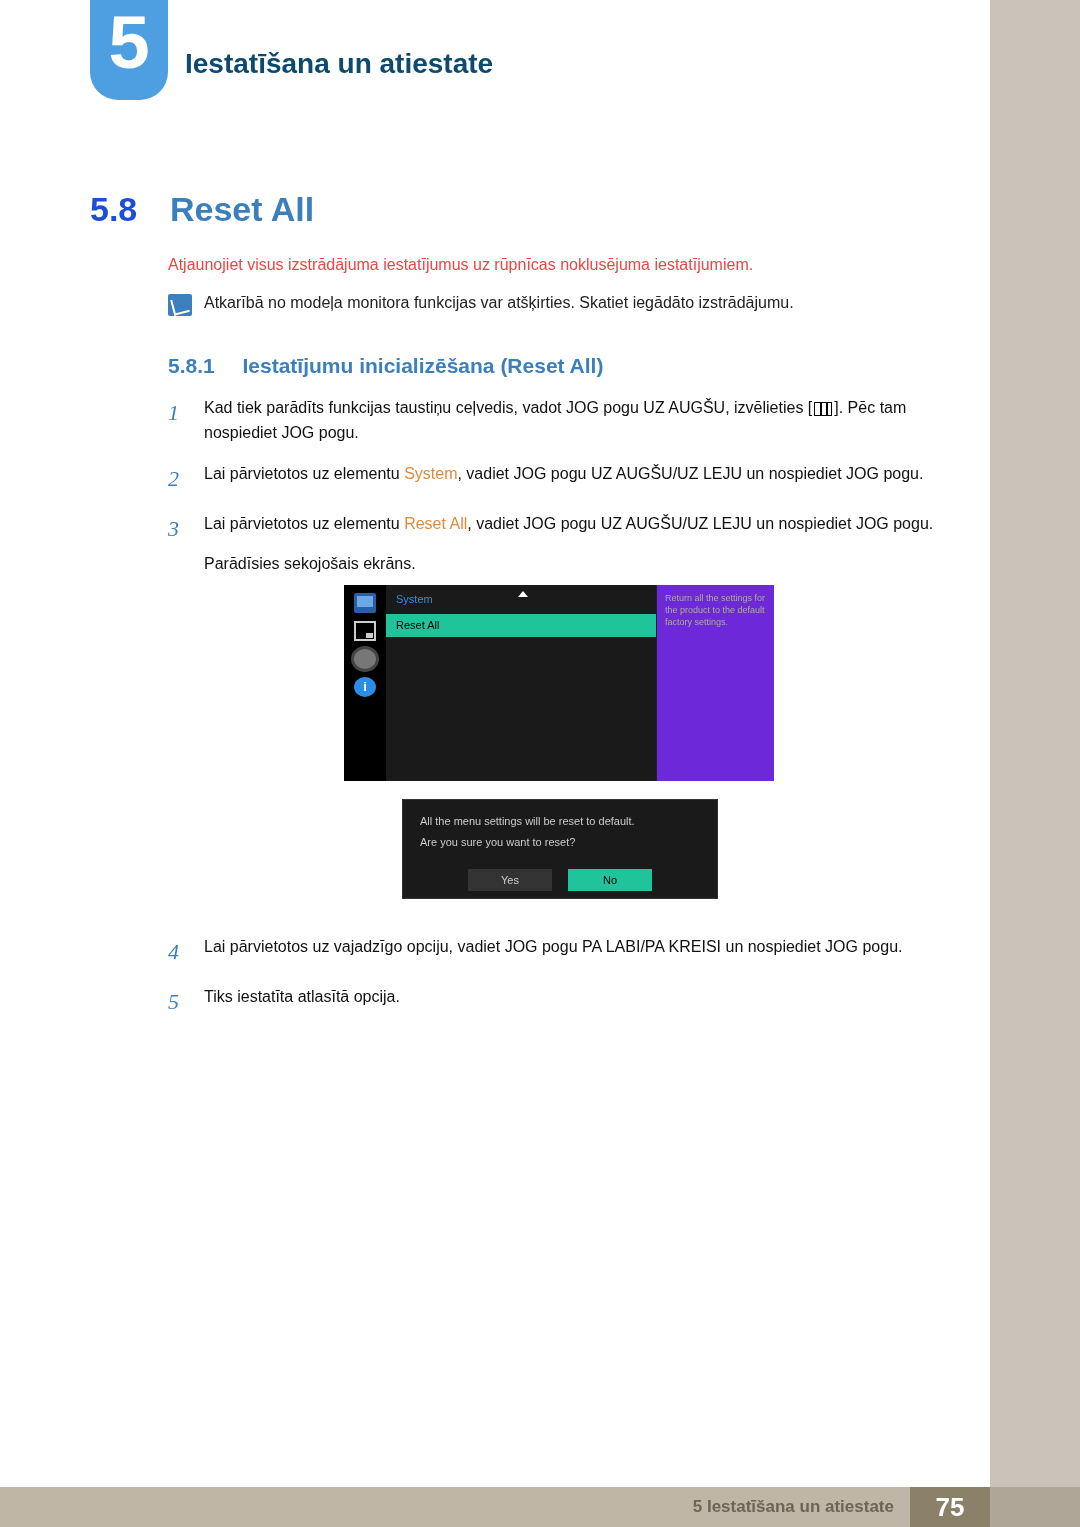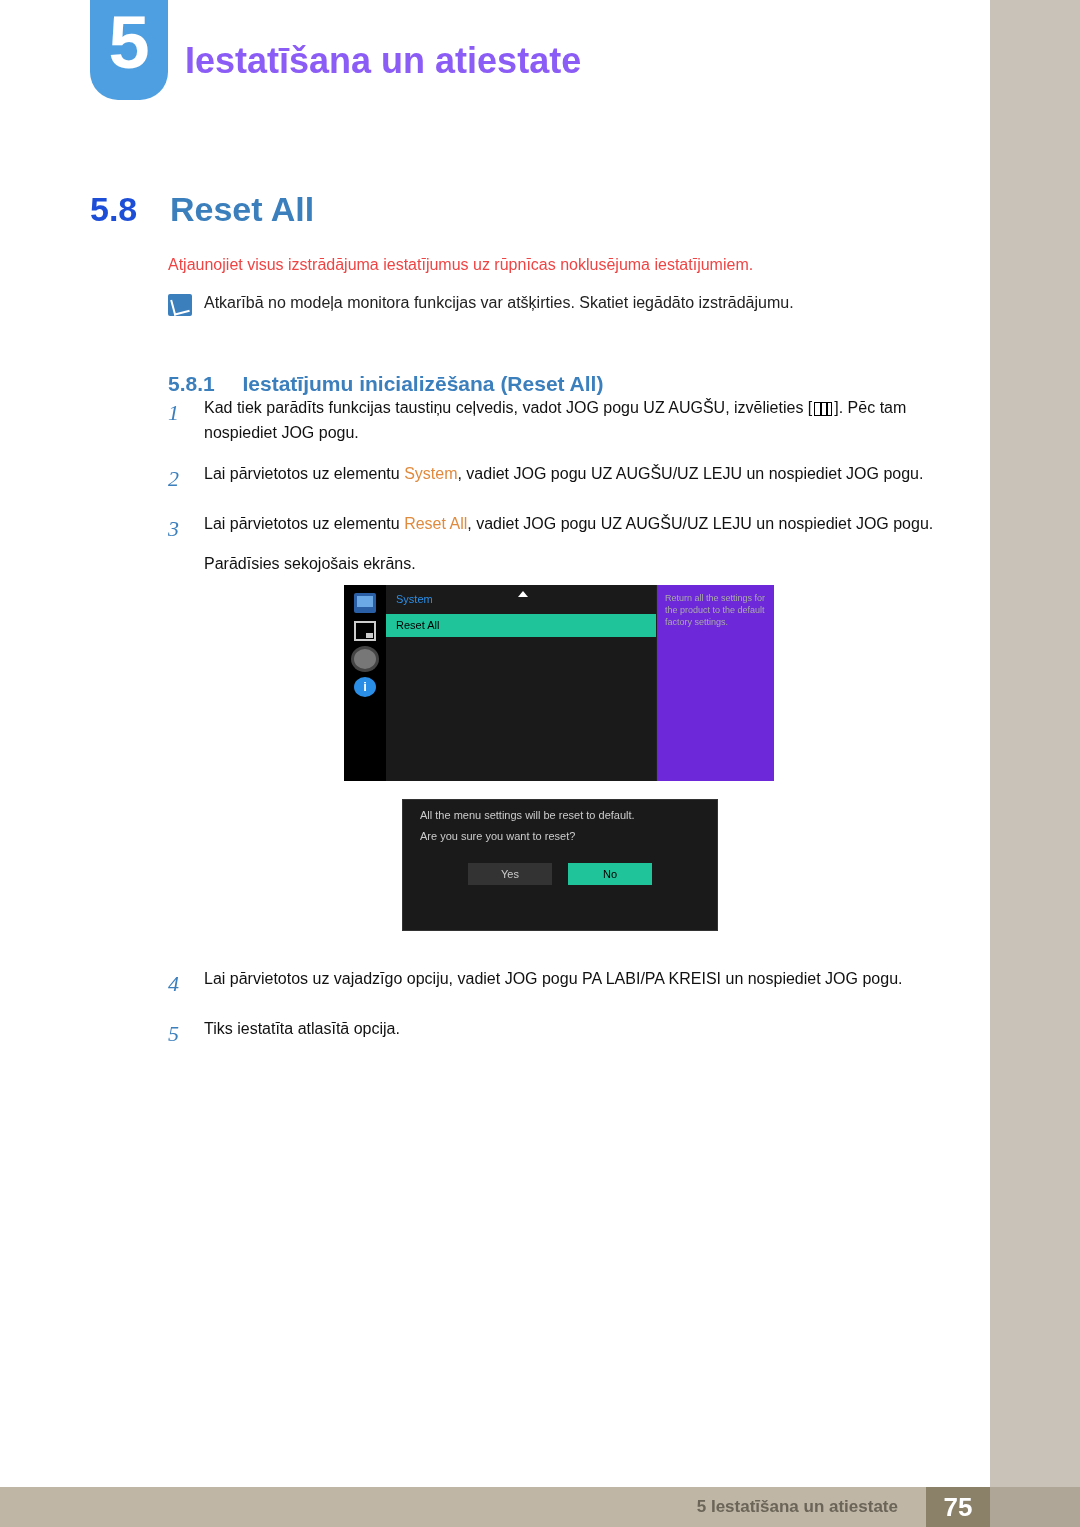--- a/index.html
+++ b/index.html
@@ -25,24 +25,24 @@
     background: #4e9fe1;
     border-radius: 0 0 28px 28px;
     color: #fff;
     font-size: 74px;
     font-weight: bold;
     text-align: center;
     line-height: 86px;
   }
   .chapter-title {
     position: absolute;
-    top: 40px; left: 185px;
-    font-size: 36px;
+    top: 48px; left: 185px;
+    font-size: 28px;
     font-weight: bold;
-    color: #8b5cf6;
+    color: #0c4a6e;
   }
   .section-row {
     position: absolute;
     top: 190px; left: 90px;
     display: flex; align-items: baseline;
   }
   .section-num {
     font-size: 34px; font-weight: bold;
     color: #1d4ed8; width: 80px;
   }
@@ -69,21 +69,21 @@
     content:""; position:absolute; left:4px; top:4px;
     width:14px; height:14px;
     border-left: 2px solid #fff;
     border-bottom: 2px solid #fff;
     transform: rotate(-15deg);
   }
   .note-text { font-size: 16px; color: #222; }
 
   .subsection-row {
     position: absolute;
-    top: 372px; left: 168px;
+    top: 354px; left: 168px;
   }
   .subsection-num {
     font-size: 21px; font-weight: bold;
     color: #3b7fbd; display:inline-block; width:70px;
   }
   .subsection-title {
     font-size: 21px; font-weight: bold;
     color: #3b7fbd;
   }
 
@@ -153,23 +153,23 @@
     padding:3px 10px;
   }
   .osd-desc {
     width:118px; background:#6d28d9; color:#aaa;
     font-size:9px; padding:8px; line-height:1.3;
     border-left:1px solid #222;
   }
   .osd-dialog {
     margin-top: 18px;
     margin-left: 58px;
-    width: 316px; height: 132px;
+    width: 316px; height: 100px;
     background: #1a1a1a; color:#ccc;
-    font-size: 11px; padding:8px 18px;
+    font-size: 11px; padding:14px 18px;
     box-shadow: 0 0 0 1px #333 inset;
   }
   .osd-dialog-line { margin-bottom:4px; }
   .osd-dialog-btns {
     display:flex; gap:16px; justify-content:center; margin-top:18px;
   }
   .osd-btn {
     width:84px; height:22px; font-size:11px;
     text-align:center; line-height:22px;
   }
@@ -179,25 +179,25 @@
   .step4 { position: relative; }
   .footer {
     position: absolute;
     bottom: 0; left:0; right:0;
     height: 40px;
     display:flex; align-items:stretch;
   }
   .footer-bar {
     flex:1; background:#bfb6a6;
     display:flex; justify-content:flex-end; align-items:center;
-    padding-right:28px;
+    padding-right:16px;
     font-size:17px; font-weight:bold; color:#6b6558;
   }
   .footer-page {
-    width:64px; background:#8b8068;
+    width:80px; background:#8b8068;
     color:#fff; font-size:26px; font-weight:bold;
     display:flex; align-items:center; justify-content:center;
   }
   .footer-gap { width:90px; background:#9a8f7d; opacity:0.55; }
 </style>
 </head>
 <body>
 
 <div class="side-stripe"></div>
 

